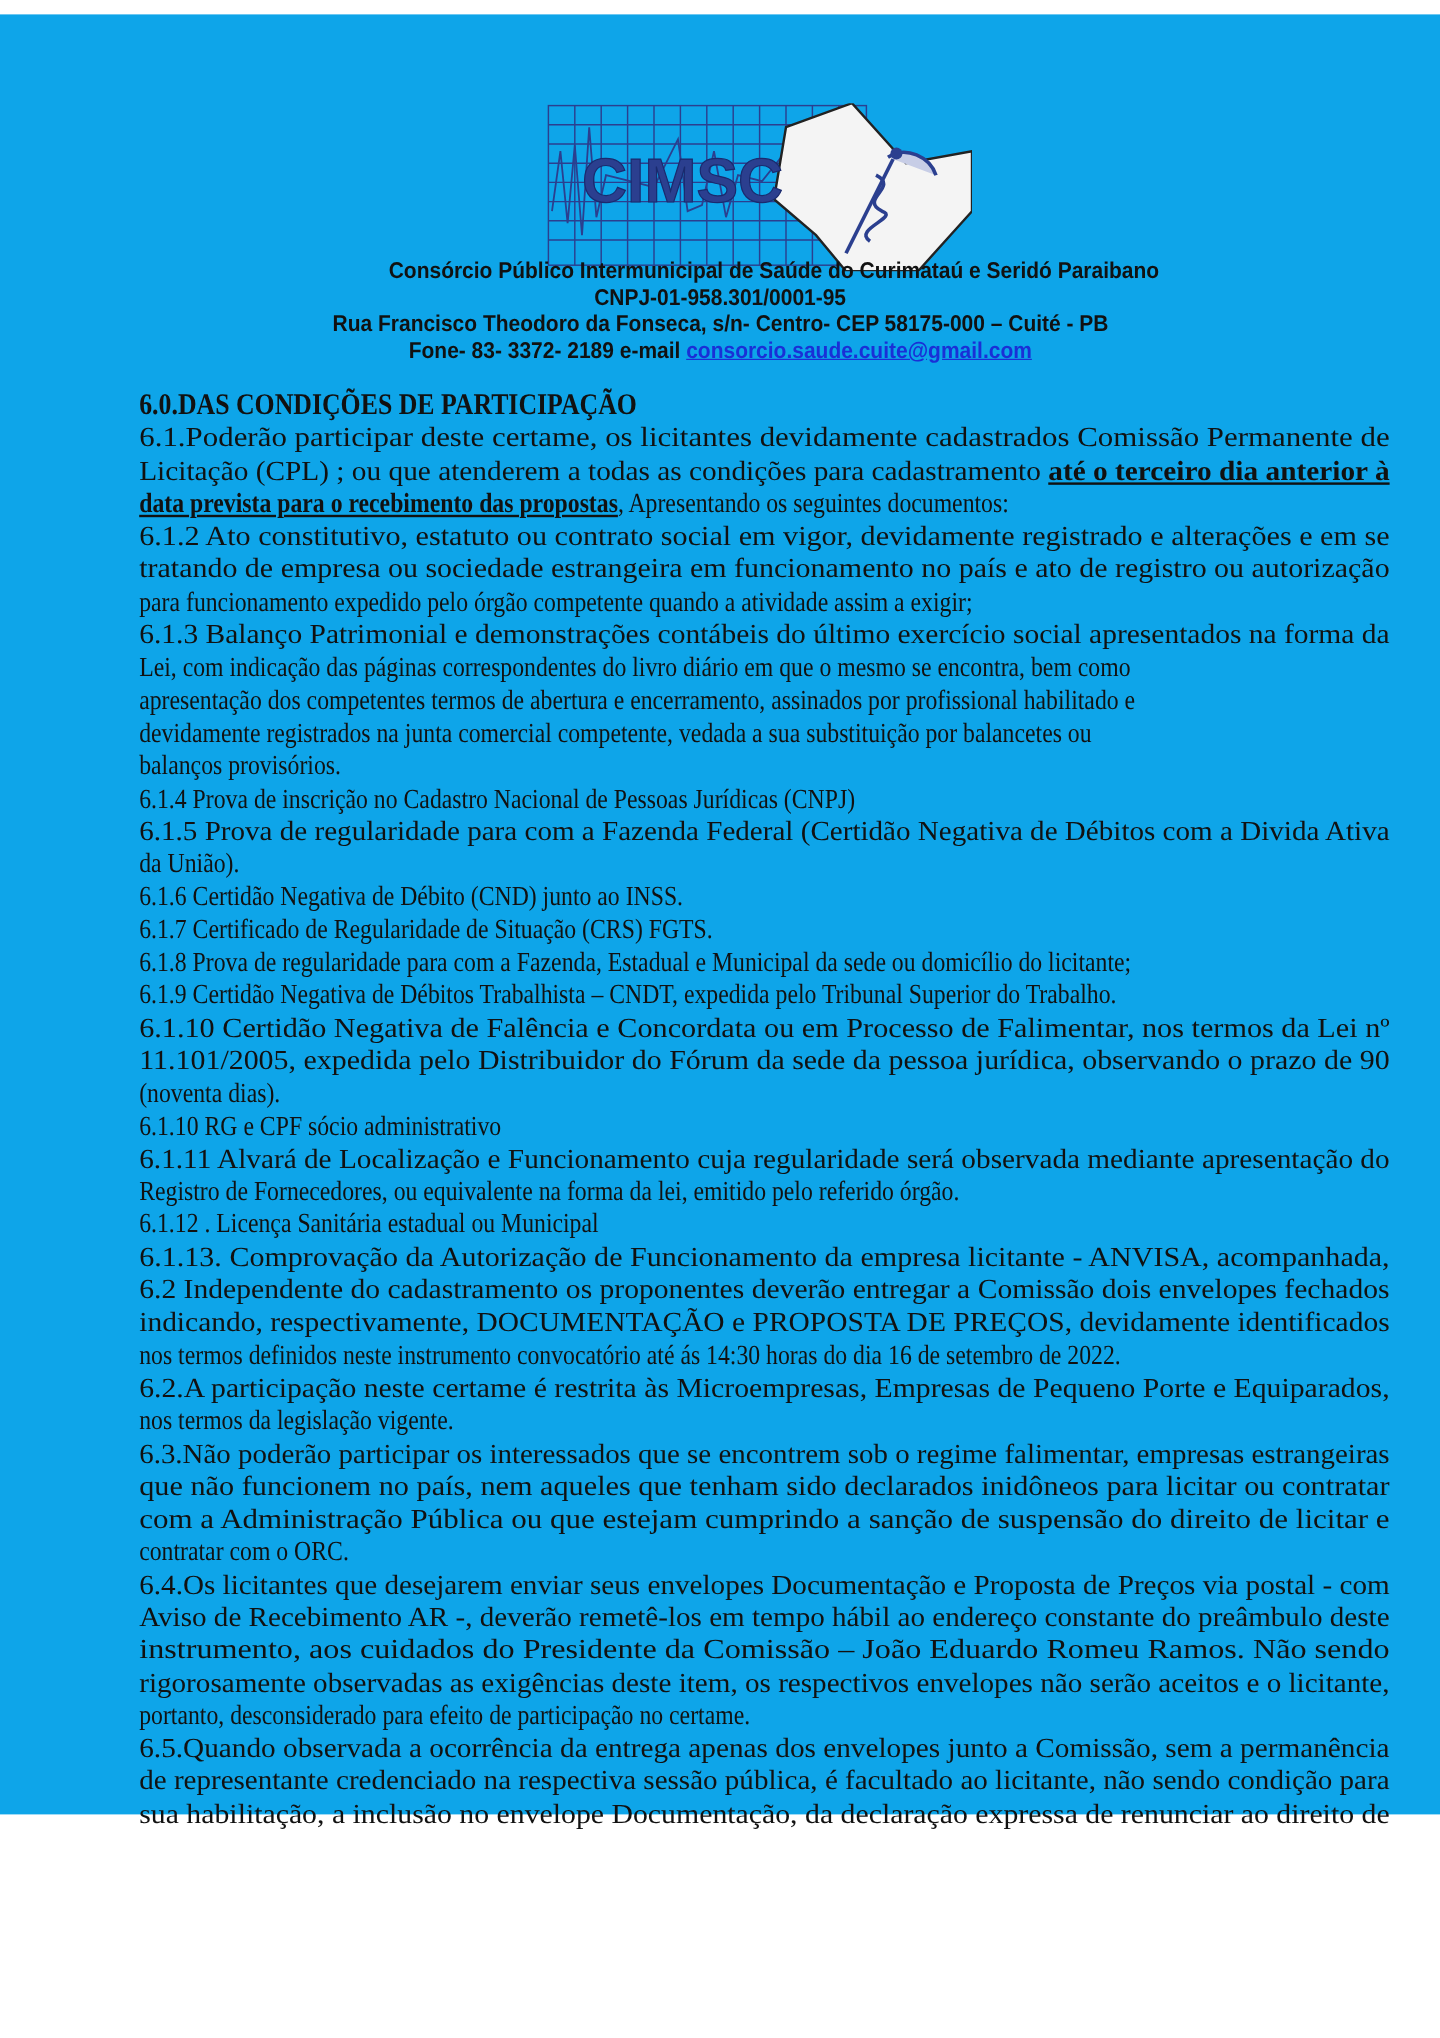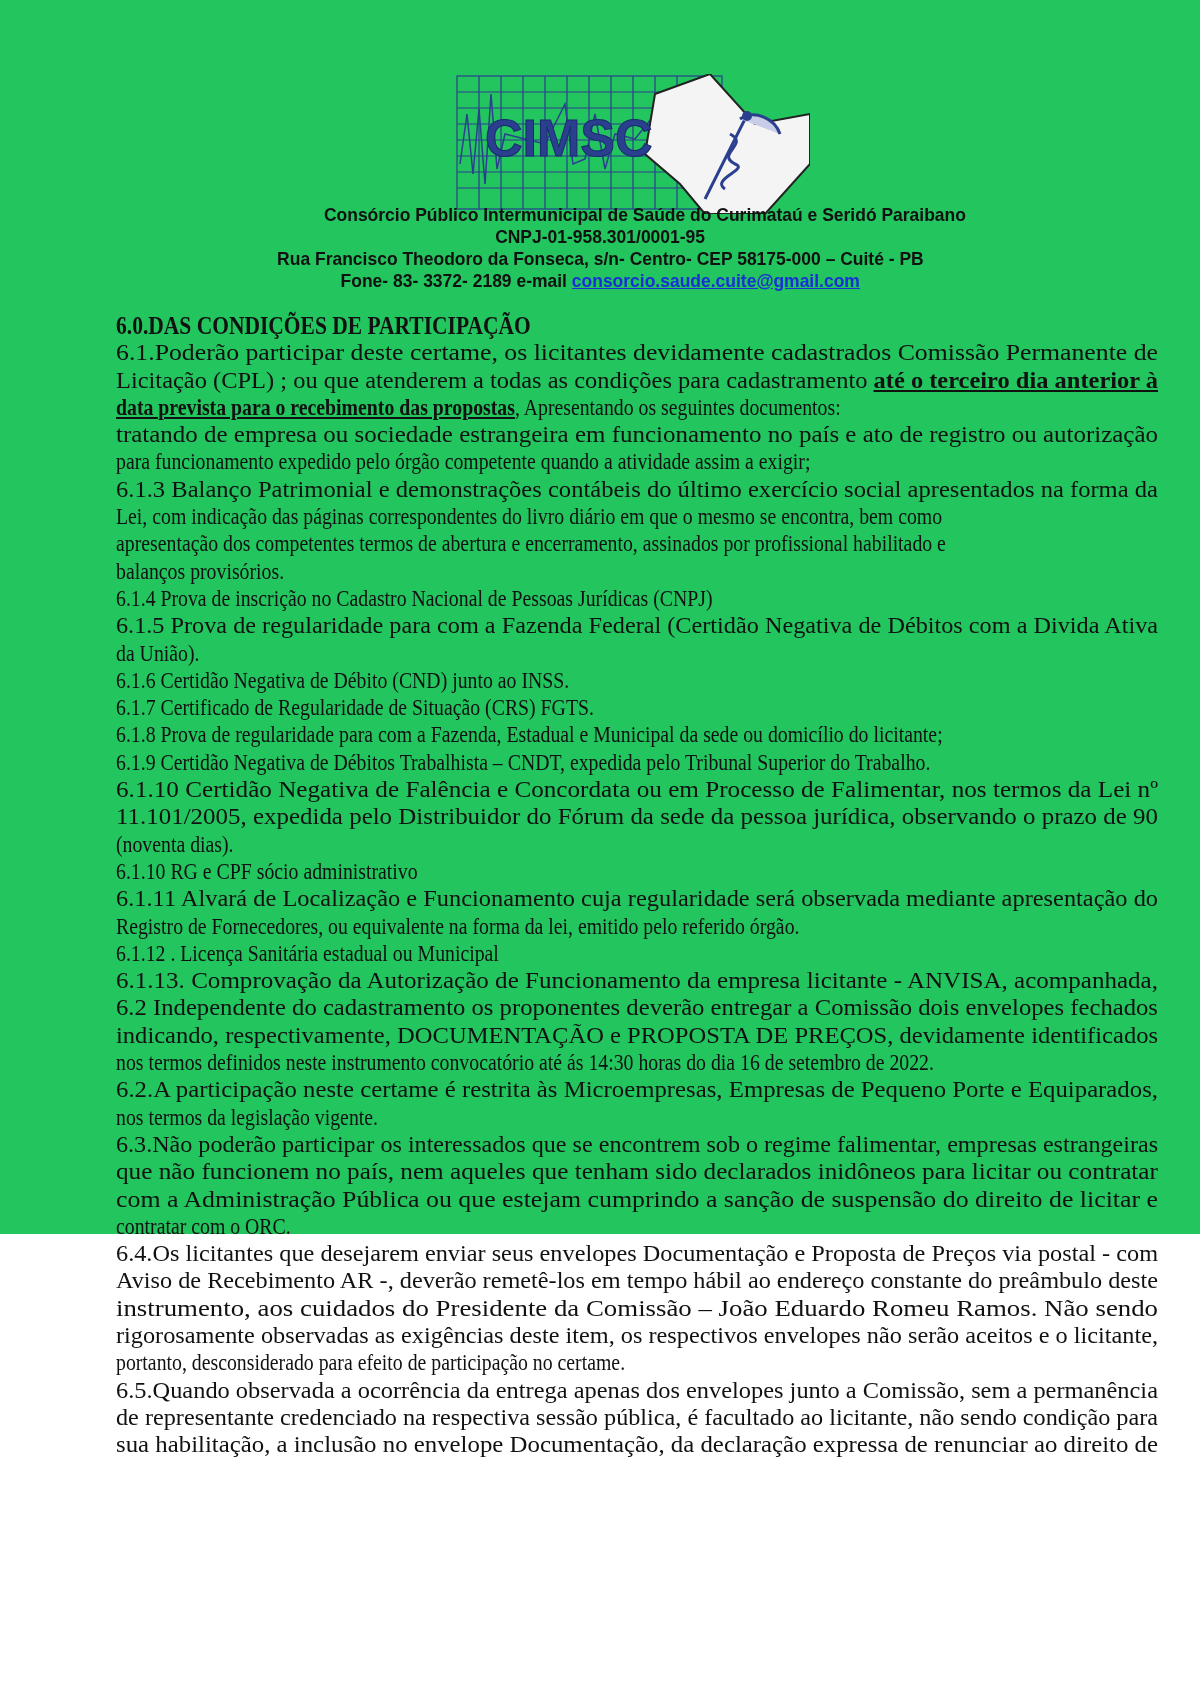--- a/index.html
+++ b/index.html
@@ -1,17 +1,17 @@
 <!DOCTYPE html>
 <html><head>
 <meta charset="utf-8">
 <style>
   html, body { margin: 0; padding: 0; background: #ffffff; }
   body { width: 1200px; height: 1698px; position: relative; overflow: hidden; }
-  .page { position: absolute; left: 0; top: 0; width: 1200px; height: 1234px; background: #22c55e; }
+  .page { position: absolute; left: 0; top: 12px; width: 1200px; height: 1500px; background: #0ea5e9; }
 
   .logo { position: absolute; left: 455px; top: 74px; width: 355px; height: 140px; }
 
   .hdr { position: absolute; left: 0; width: 1200px; text-align: center;
          font-family: "Liberation Sans", sans-serif; font-weight: bold; color: #111;
          font-size: 19px; line-height: 23px; }
   .hdr span.inner { display: inline-block; transform: scaleX(0.92); transform-origin: center; white-space: nowrap; }
   .hdr .link { color: #1a2fd6; text-decoration: underline; }
 
   .body { position: absolute; left: 116px; top: 312px; width: 1042px; }
@@ -63,25 +63,27 @@
   <div class="hdr" style="top:225px;text-align:center;"><span class="inner">CNPJ-01-958.301/0001-95</span></div>
   <div class="hdr" style="top:247px;"><span class="inner">Rua Francisco Theodoro da Fonseca,  s/n- Centro- CEP 58175-000 – Cuité - PB</span></div>
   <div class="hdr" style="top:269px;"><span class="inner"><span>Fone- 83- 3372- 2189 e-mail </span><a class="link">consorcio.saude.cuite@gmail.com</a></span></div>
 
   <div class="body">
     <div class="line title"><span class="t" style="transform:scaleX(0.86)">6.0.DAS CONDIÇÕES DE PARTICIPAÇÃO</span></div>
     <div id="lines">
         <div class="line"><span class="t" style="transform: scaleX(1.1198);">6.1.Poderão participar deste certame, os licitantes devidamente cadastrados Comissão Permanente de</span></div>
         <div class="line"><span class="t" style="transform: scaleX(1.0629);"><span>Licitação (CPL) ; ou que atenderem a todas as condições para cadastramento </span><span class="bu">até o terceiro dia anterior à</span></span></div>
         <div class="line"><span class="t" style="transform: scaleX(0.86);"><span class="bu">data prevista para o recebimento das propostas</span><span>, Apresentando os seguintes documentos:</span></span></div>
+        <div class="line"><span class="t" style="transform: scaleX(1.0923);">6.1.2 Ato constitutivo, estatuto ou contrato social em vigor, devidamente registrado e alterações e em se</span></div>
         <div class="line"><span class="t" style="transform: scaleX(1.0856);">tratando de empresa ou sociedade estrangeira em funcionamento no país e ato de registro ou autorização</span></div>
         <div class="line"><span class="t" style="transform: scaleX(0.86);">para funcionamento expedido pelo órgão competente quando a atividade assim a exigir;</span></div>
         <div class="line"><span class="t" style="transform: scaleX(1.0684);">6.1.3 Balanço Patrimonial e demonstrações contábeis do último exercício social apresentados na forma da</span></div>
         <div class="line"><span class="t" style="transform: scaleX(0.86);">Lei, com indicação das páginas correspondentes do livro diário em que o mesmo se encontra, bem como</span></div>
         <div class="line"><span class="t" style="transform: scaleX(0.86);">apresentação dos competentes termos de abertura e encerramento, assinados por profissional habilitado e</span></div>
+        <div class="line"><span class="t" style="transform: scaleX(0.86);">devidamente registrados na junta comercial competente, vedada a sua substituição por balancetes ou</span></div>
         <div class="line"><span class="t" style="transform: scaleX(0.86);">balanços provisórios.</span></div>
         <div class="line"><span class="t" style="transform: scaleX(0.86);">6.1.4 Prova de inscrição no Cadastro Nacional de Pessoas Jurídicas (CNPJ)</span></div>
         <div class="line"><span class="t" style="transform: scaleX(1.054);">6.1.5 Prova de regularidade para com a Fazenda Federal (Certidão Negativa de Débitos com a Divida Ativa</span></div>
         <div class="line"><span class="t" style="transform: scaleX(0.86);">da União).</span></div>
         <div class="line"><span class="t" style="transform: scaleX(0.86);">6.1.6 Certidão Negativa de Débito (CND) junto ao INSS.</span></div>
         <div class="line"><span class="t" style="transform: scaleX(0.86);">6.1.7 Certificado de Regularidade de Situação (CRS) FGTS.</span></div>
         <div class="line"><span class="t" style="transform: scaleX(0.86);">6.1.8 Prova de regularidade para com a Fazenda, Estadual e Municipal da sede ou domicílio do licitante;</span></div>
         <div class="line"><span class="t" style="transform: scaleX(0.86);">6.1.9 Certidão Negativa de Débitos Trabalhista – CNDT, expedida pelo Tribunal Superior do Trabalho.</span></div>
         <div class="line"><span class="t" style="transform: scaleX(1.0944);">6.1.10 Certidão Negativa de Falência e Concordata ou em Processo de Falimentar, nos termos da Lei nº</span></div>
         <div class="line"><span class="t" style="transform: scaleX(1.0842);">11.101/2005, expedida pelo Distribuidor do Fórum da sede da pessoa jurídica, observando o prazo de 90</span></div>

